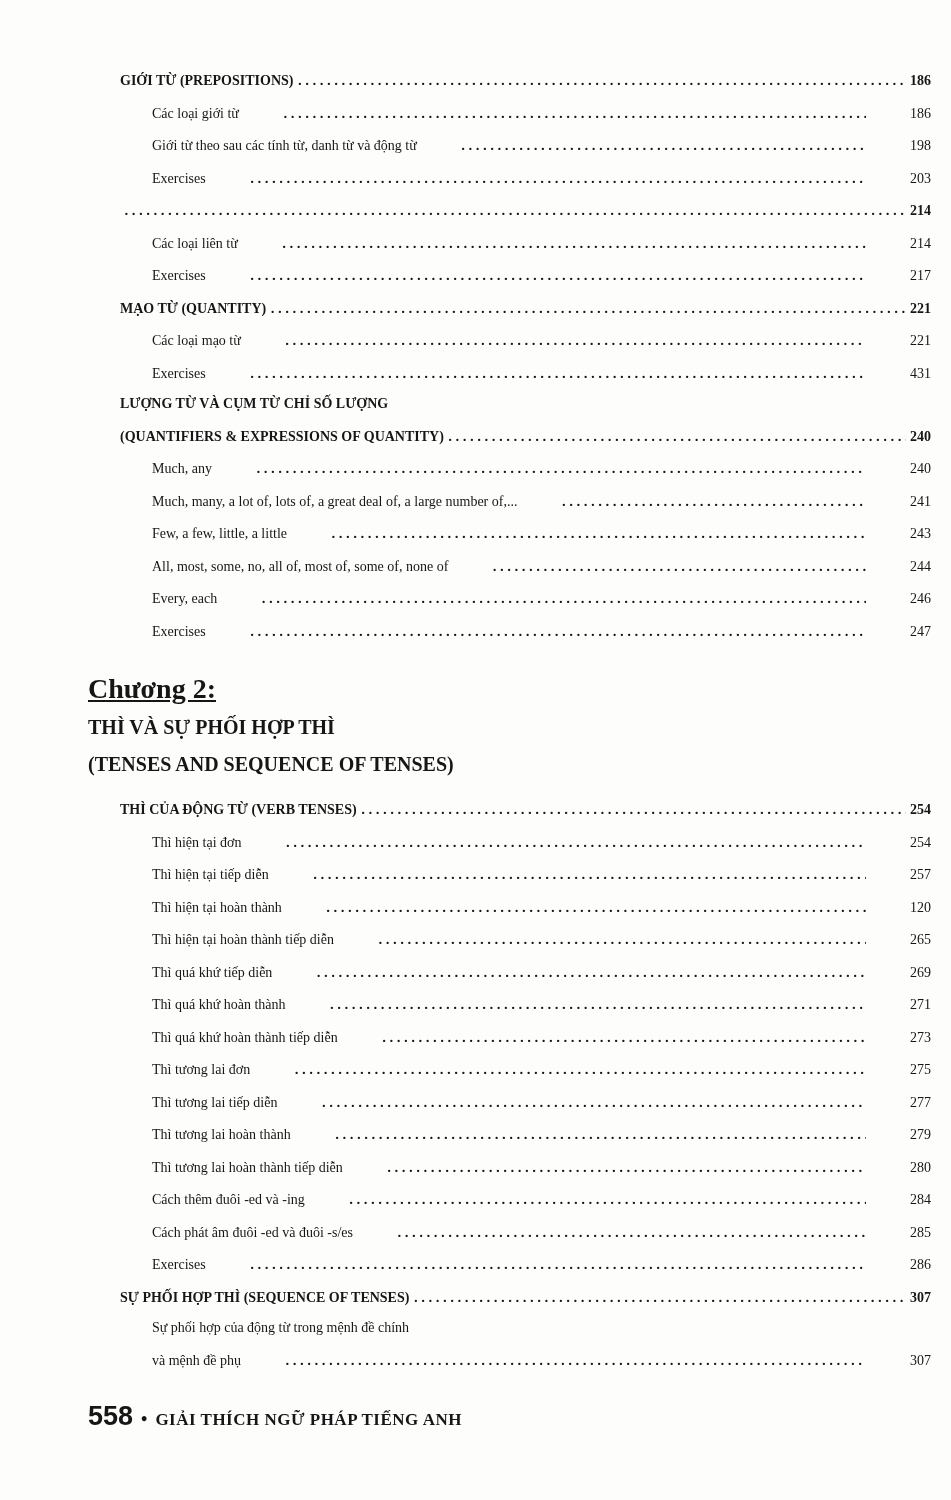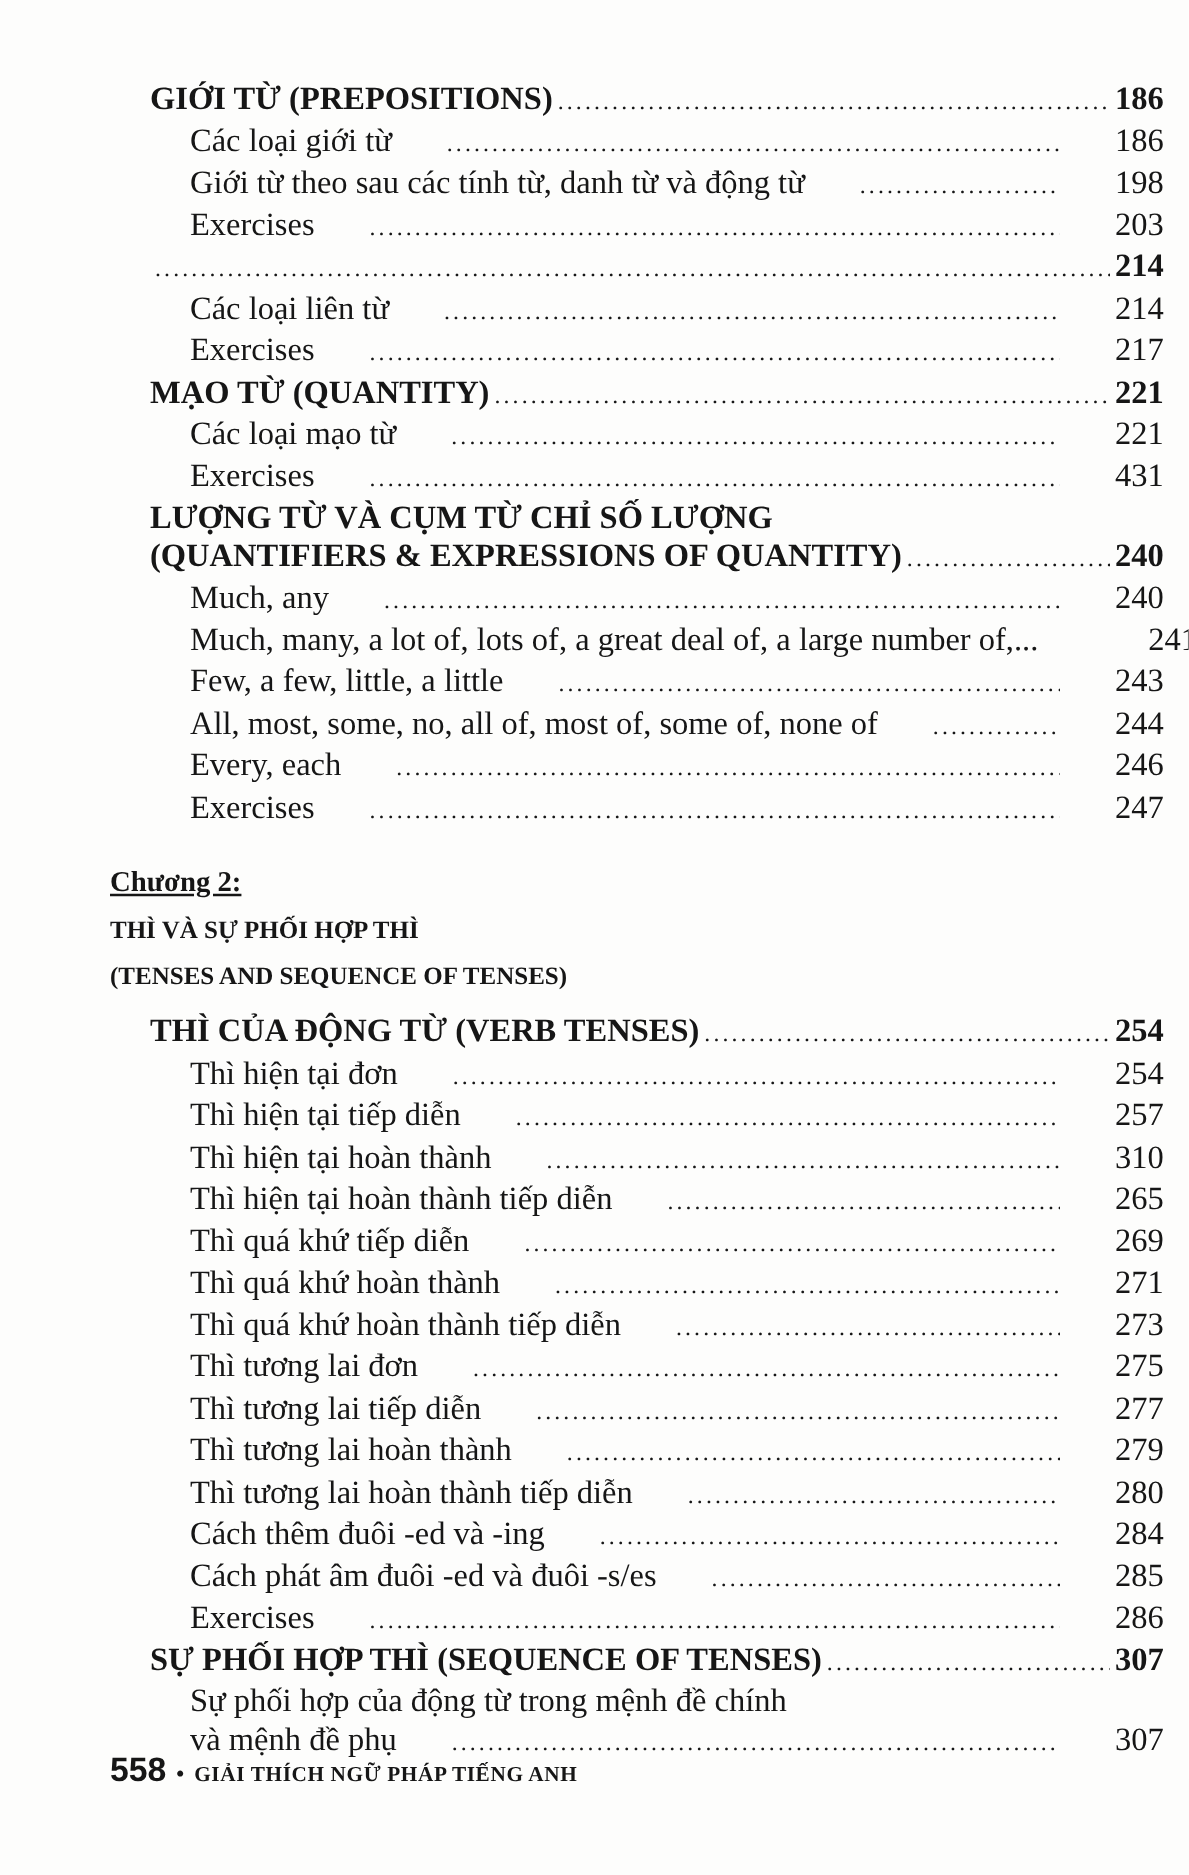--- a/index.html
+++ b/index.html
@@ -14,21 +14,21 @@
   }
   .toc {
     position: absolute;
     top: 64px;
     left: 88px;
     right: 20px;
   }
   .toc-row {
     display: flex;
     align-items: baseline;
-    font-size: 26px;
+    font-size: 14px;
     line-height: 30.5px;
   }
   .toc-row .label { white-space: nowrap; }
   .toc-row.level1 { margin-left: 32px; font-weight: bold; }
   .toc-row.level2 { margin-left: 64px; font-weight: normal; gap: 40px; }
   .dots {
     flex: 1;
     min-width: 0;
     overflow: hidden;
     white-space: nowrap;
@@ -36,21 +36,21 @@
     font-weight: normal;
   }
   .dots::after {
     content: "......................................................................................................................................................................";
     letter-spacing: 2.5px;
     font-size: 19px;
   }
   .pagenum { white-space: nowrap; }
   .chapter { margin-top: 22px; margin-bottom: 10px; }
   .chapter-label {
-    font-size: 23px;
+    font-size: 28px;
     font-weight: bold;
     text-decoration: underline;
     line-height: 40px;
   }
   .chapter-title {
     font-size: 20px;
     font-weight: bold;
     line-height: 37px;
   }
   .footer {
@@ -181,21 +181,21 @@
         <span class="pagenum">254</span>
       </div>
       <div class="toc-row level2">
         <span class="label">Thì hiện tại tiếp diễn</span>
         <span class="dots"></span>
         <span class="pagenum">257</span>
       </div>
       <div class="toc-row level2">
         <span class="label">Thì hiện tại hoàn thành</span>
         <span class="dots"></span>
-        <span class="pagenum">310</span>
+        <span class="pagenum">120</span>
       </div>
       <div class="toc-row level2">
         <span class="label">Thì hiện tại hoàn thành tiếp diễn</span>
         <span class="dots"></span>
         <span class="pagenum">265</span>
       </div>
       <div class="toc-row level2">
         <span class="label">Thì quá khứ tiếp diễn</span>
         <span class="dots"></span>
         <span class="pagenum">269</span>

